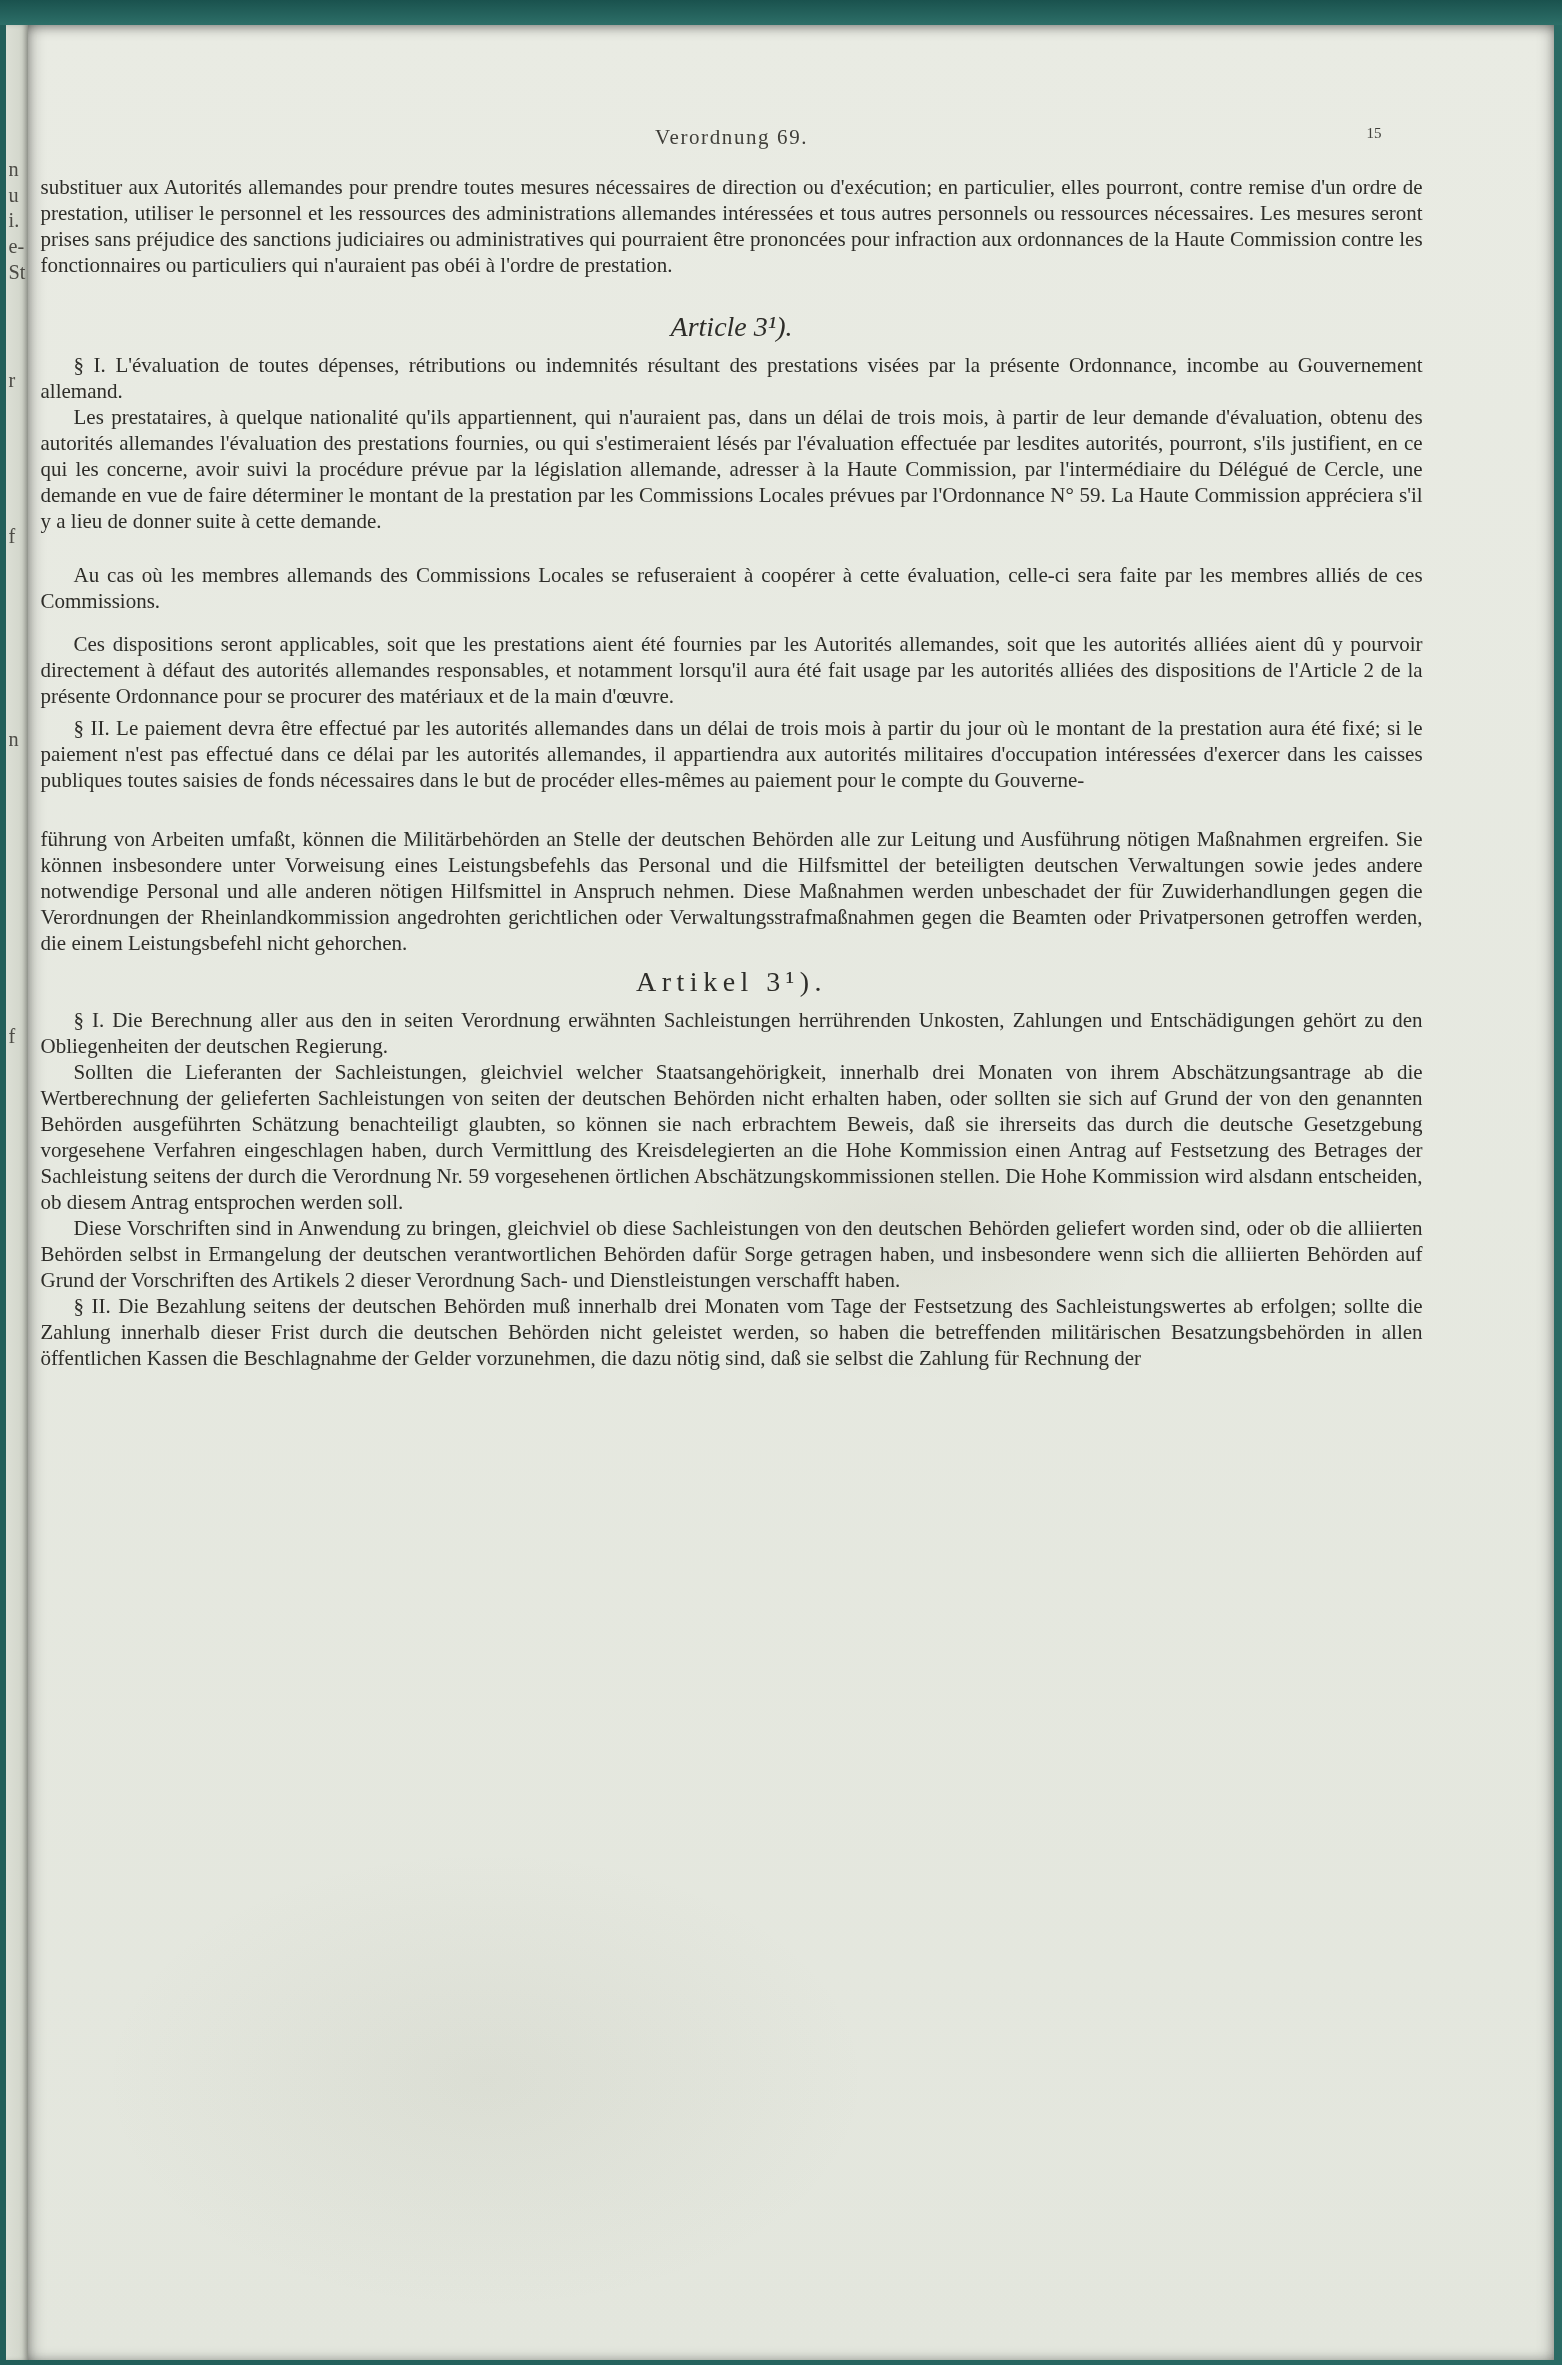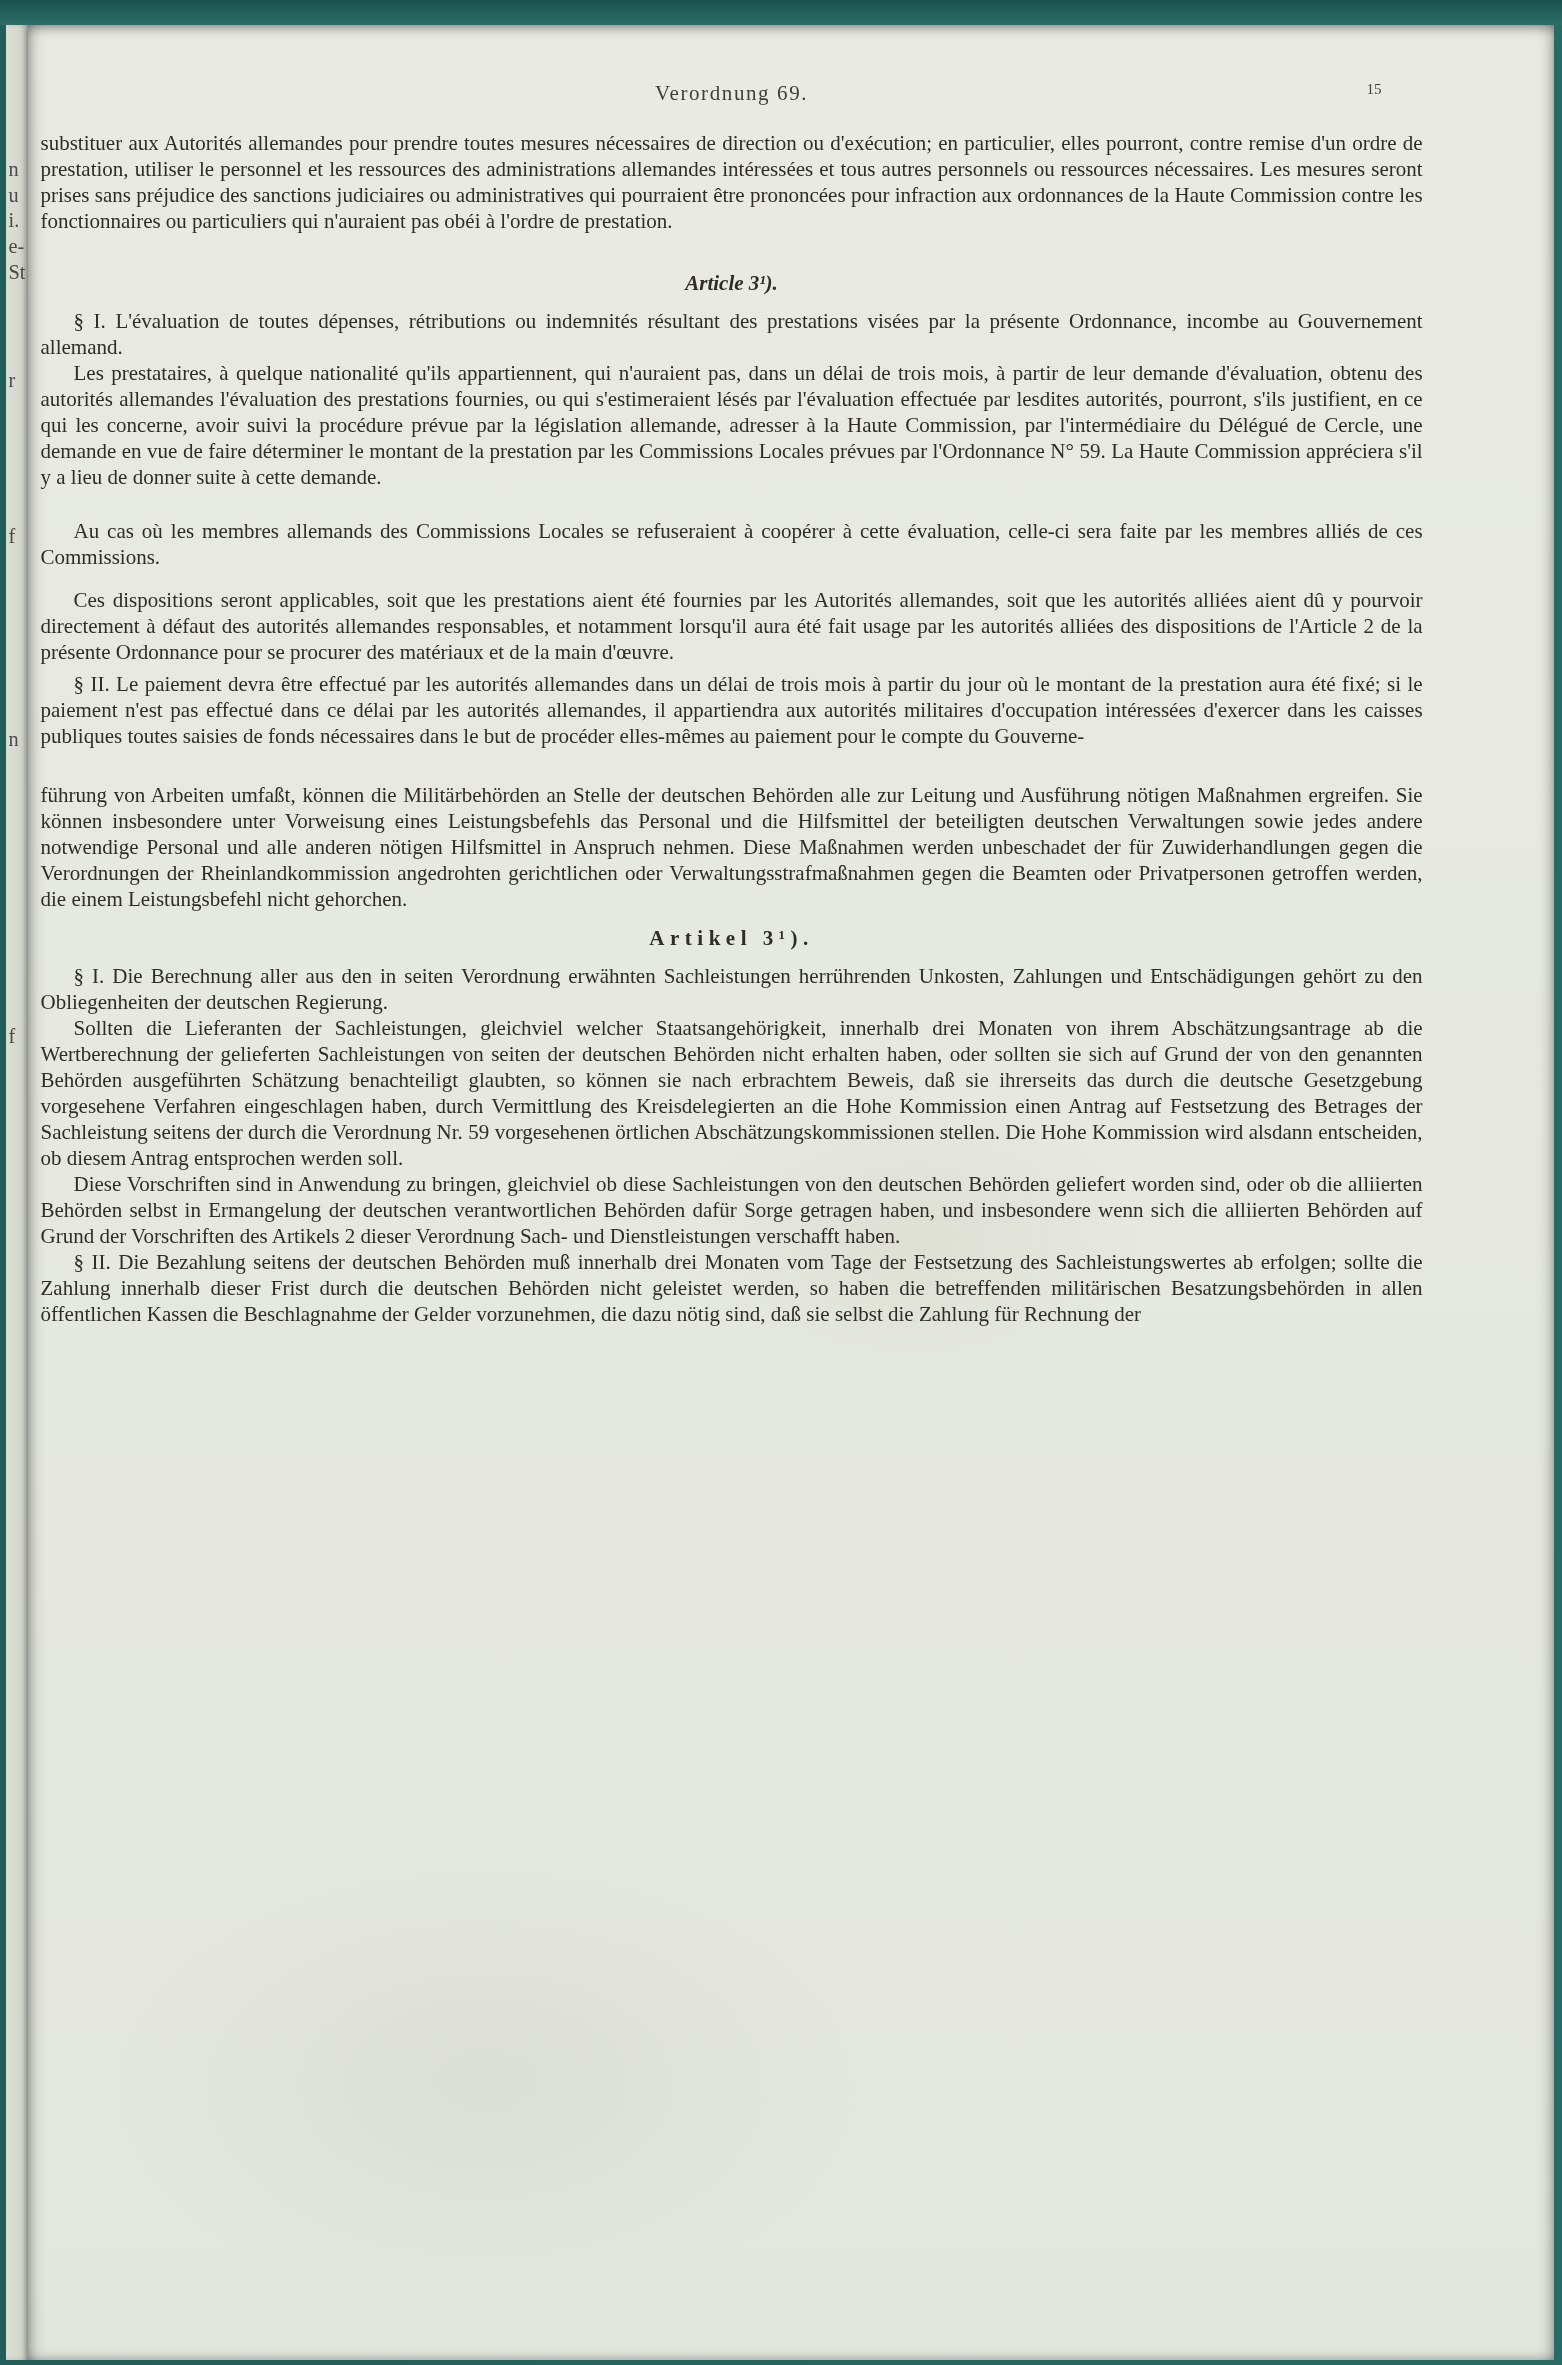--- a/index.html
+++ b/index.html
@@ -39,39 +39,39 @@
       inset 0 7.8px 12.5px -6.3px rgba(0,0,0,.45),
       inset 11px 0 15.6px -9.4px rgba(0,0,0,.35),
       inset -11px 0 15.6px -9.4px rgba(0,0,0,.30),
       inset 0 -7.8px 12.5px -7.8px rgba(0,0,0,.25);
   }
   .content{
     padding:56px 131px 0 12.5px;
     color:#2e2d29;
   }
   .running-header{
-    position:relative;height:33px;
+    position:relative;height:33px;margin-top:44px;
   }
   .rh-title{
     display:block;text-align:center;
     font-size:21px;letter-spacing:1.6px;color:#3f3e39;
   }
   .rh-folio{
     position:absolute;right:41px;top:0;
     font-size:15px;color:#3f3e39;
   }
   .columns{
     display:flex;gap:33px;margin-top:15.6px;
     font-size:21px;line-height:26px;text-align:justify;flex-direction:column;
   }
   .col{flex:1;min-width:0;}
   .col p{margin:0;}
   p.ind{text-indent:33px;}
   h3.article-heading{
-    font-size:21px;font-weight:700;text-align:center;
+    font-size:28px;font-weight:400;text-align:center;
   }
   .h-fr{font-style:italic;margin:36px 0 12.5px;}
   .h-de{letter-spacing:5.5px;margin:12.5px 0 12.5px;}
   .gap-a{margin-top:28px !important;}
   .gap-b{margin-top:17px !important;}
   .gap-c{margin-top:6.3px !important;}
   .footnote-area{margin-top:26.6px;}
   .footnote-rule{
     width:244px;border-top:2px solid #45443f;
     margin:0 0 9.4px 11px;

